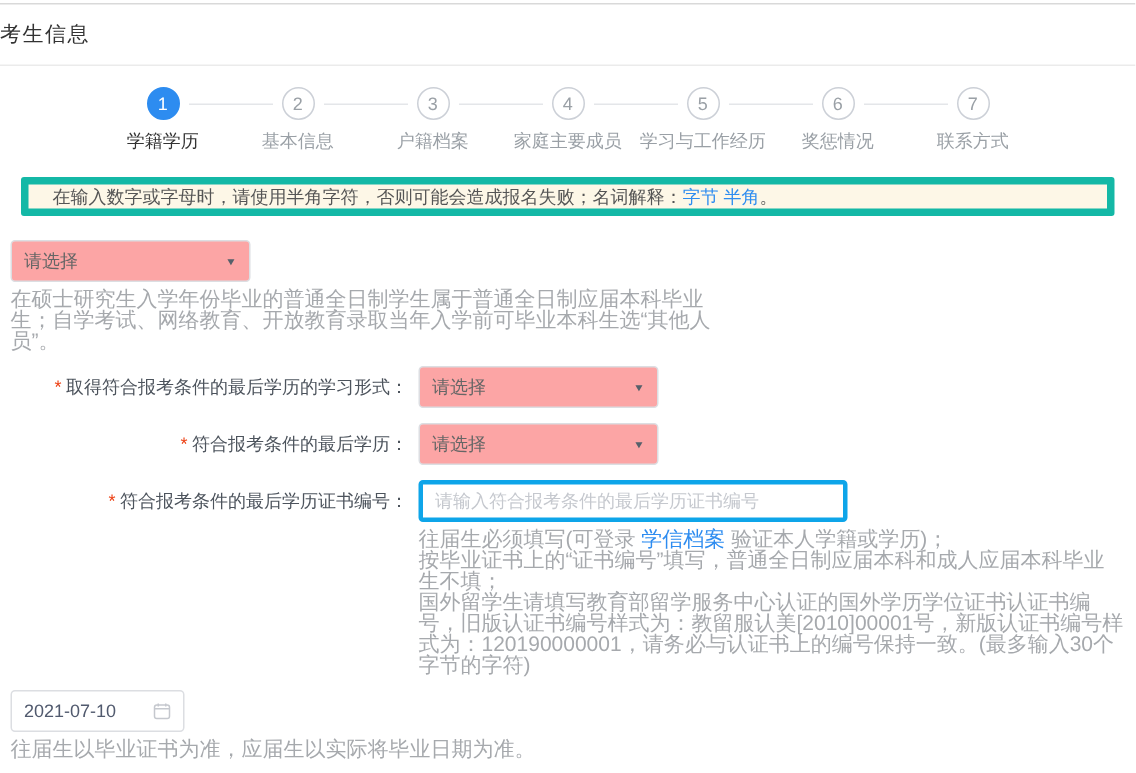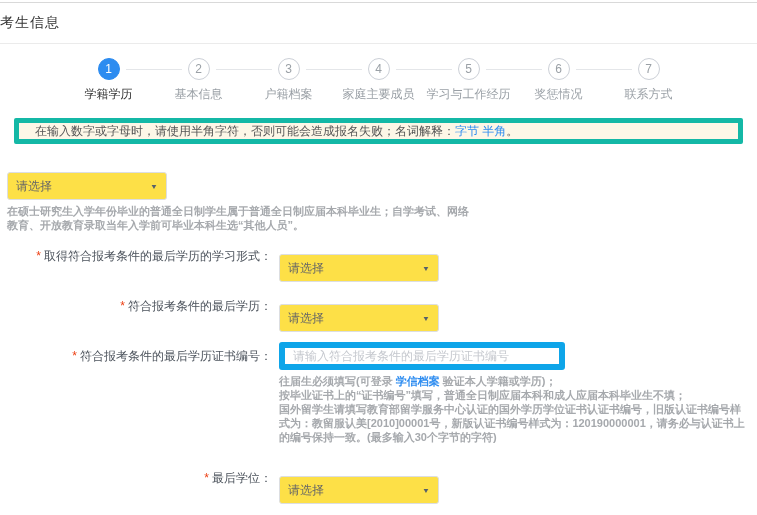--- a/index.html
+++ b/index.html
@@ -48,45 +48,45 @@
   .form { padding-top:16px; }
   .form-row { display:flex; margin-bottom:10px; }
   .form-label {
     flex:none; width:272px; text-align:right;
     font-size:12px; color:#4c535c; line-height:28px; white-space:nowrap;
   }
   .req { color:#ed4014; margin-right:3px; }
   .form-control { margin-left:7px; width:470px; }
 
   .select {
-    width:160px; height:28px; background:#fde047;
+    width:160px; height:28px; background:#fca5a5;
     border:1px solid #dcdee2; border-radius:3px;
     display:flex; align-items:center; justify-content:space-between;
-    padding:0 8px; cursor:pointer;margin-top:12px;
+    padding:0 8px; cursor:pointer;
   }
   .select-value { font-size:12px; color:#666; }
   .chev { font-size:8px; color:#56606a; transform:scaleY(.85); }
 
   .text-input {
     width:286px; height:28px; padding:0 8px;
-    border:6px solid #0ea5e9; border-radius:3px;
+    border:3px solid #0ea5e9; border-radius:3px;
     font-size:12px; color:#515a6e; outline:none;
     font-family:"Liberation Sans","DejaVu Sans",sans-serif;
   }
   .text-input::placeholder { color:#c5c8ce; }
 
   .date-box {
     width:116px; height:28px; background:#fff;
     border:1px solid #dcdee2; border-radius:3px;
     display:flex; align-items:center; justify-content:space-between;
     padding:0 8px; cursor:pointer;
   }
   .date-value { font-size:12px; color:#515a6e; }
 
-  .help { margin-top:4px; font-size:11px; line-height:14px; color:#a6a9ad;font-weight:bold; }
+  .help { margin-top:4px; font-size:14px; line-height:14px; color:#a6a9ad; }
   .help .link { color:#2d8cf0; text-decoration:none; cursor:pointer;margin-top:48px; }
 </style>
 </head>
 <body>
 
 <div class="header">
   <div class="page-title">考生信息</div>
 </div>
 
 <div class="steps">
@@ -163,20 +163,32 @@
       <div class="help">
         <span>往届生必须填写(可登录 </span><span class="link">学信档案</span><span> 验证本人学籍或学历)；</span><br>
         <span>按毕业证书上的“证书编号”填写，普通全日制应届本科和成人应届本科毕业生不填；</span><br>
         <span>国外留学生请填写教育部留学服务中心认证的国外学历学位证书认证书编号，旧版认证书编号样式为：教留服认美[2010]00001号，新版认证书编号样式为：120190000001，请务必与认证书上的编号保持一致。(最多输入30个字节的字符)</span>
       </div>
     </div>
   </div>
 
   <div class="form-row">
     <div class="form-control">
+      <div class="date-box">
+        <span class="date-value">2021-07-10</span>
+        <span style="display:inline-flex;">
+          <svg width="12" height="12" viewBox="0 0 12 12" fill="none">
+            <rect x="1" y="2" width="10" height="9" rx="1.5" stroke="#c5c8ce" stroke-width="1"></rect>
+            <line x1="1" y1="4.5" x2="11" y2="4.5" stroke="#c5c8ce" stroke-width="1"></line>
+            <line x1="3.5" y1="1" x2="3.5" y2="3" stroke="#c5c8ce" stroke-width="1"></line>
+            <line x1="8.5" y1="1" x2="8.5" y2="3" stroke="#c5c8ce" stroke-width="1"></line>
+          </svg>
+        </span>
+      </div>
+      <div class="help">往届生以毕业证书为准，应届生以实际将毕业日期为准。</div>
     </div>
   </div>
 
   <div class="form-row">
     <div class="form-label"><span class="req">*</span><span>最后学位：</span></div>
     <div class="form-control">
       <div class="select">
         <span class="select-value">请选择</span>
         <span class="chev">▼</span>
       </div>

